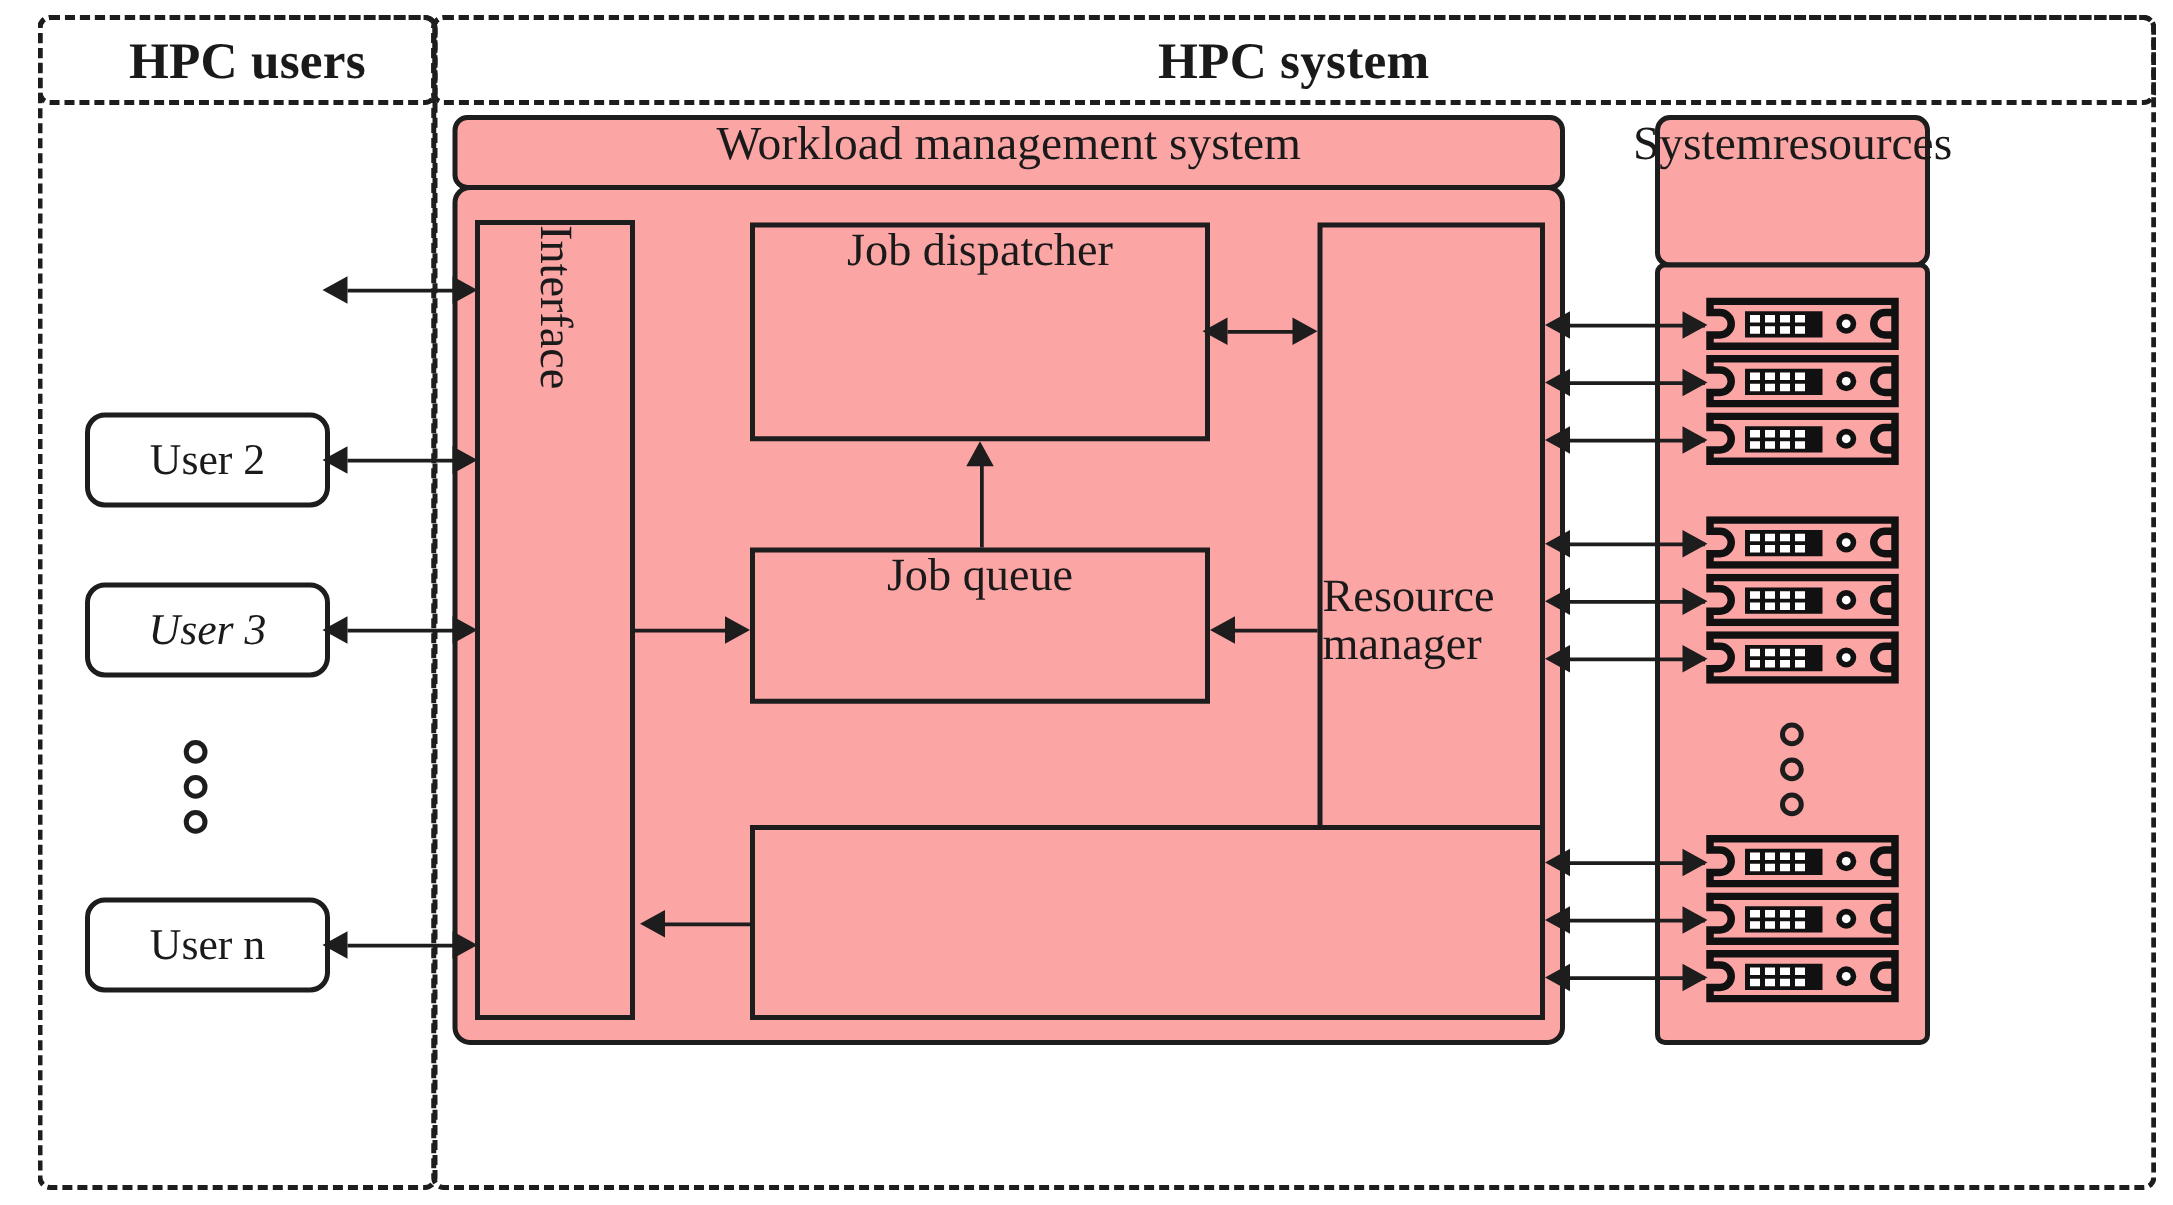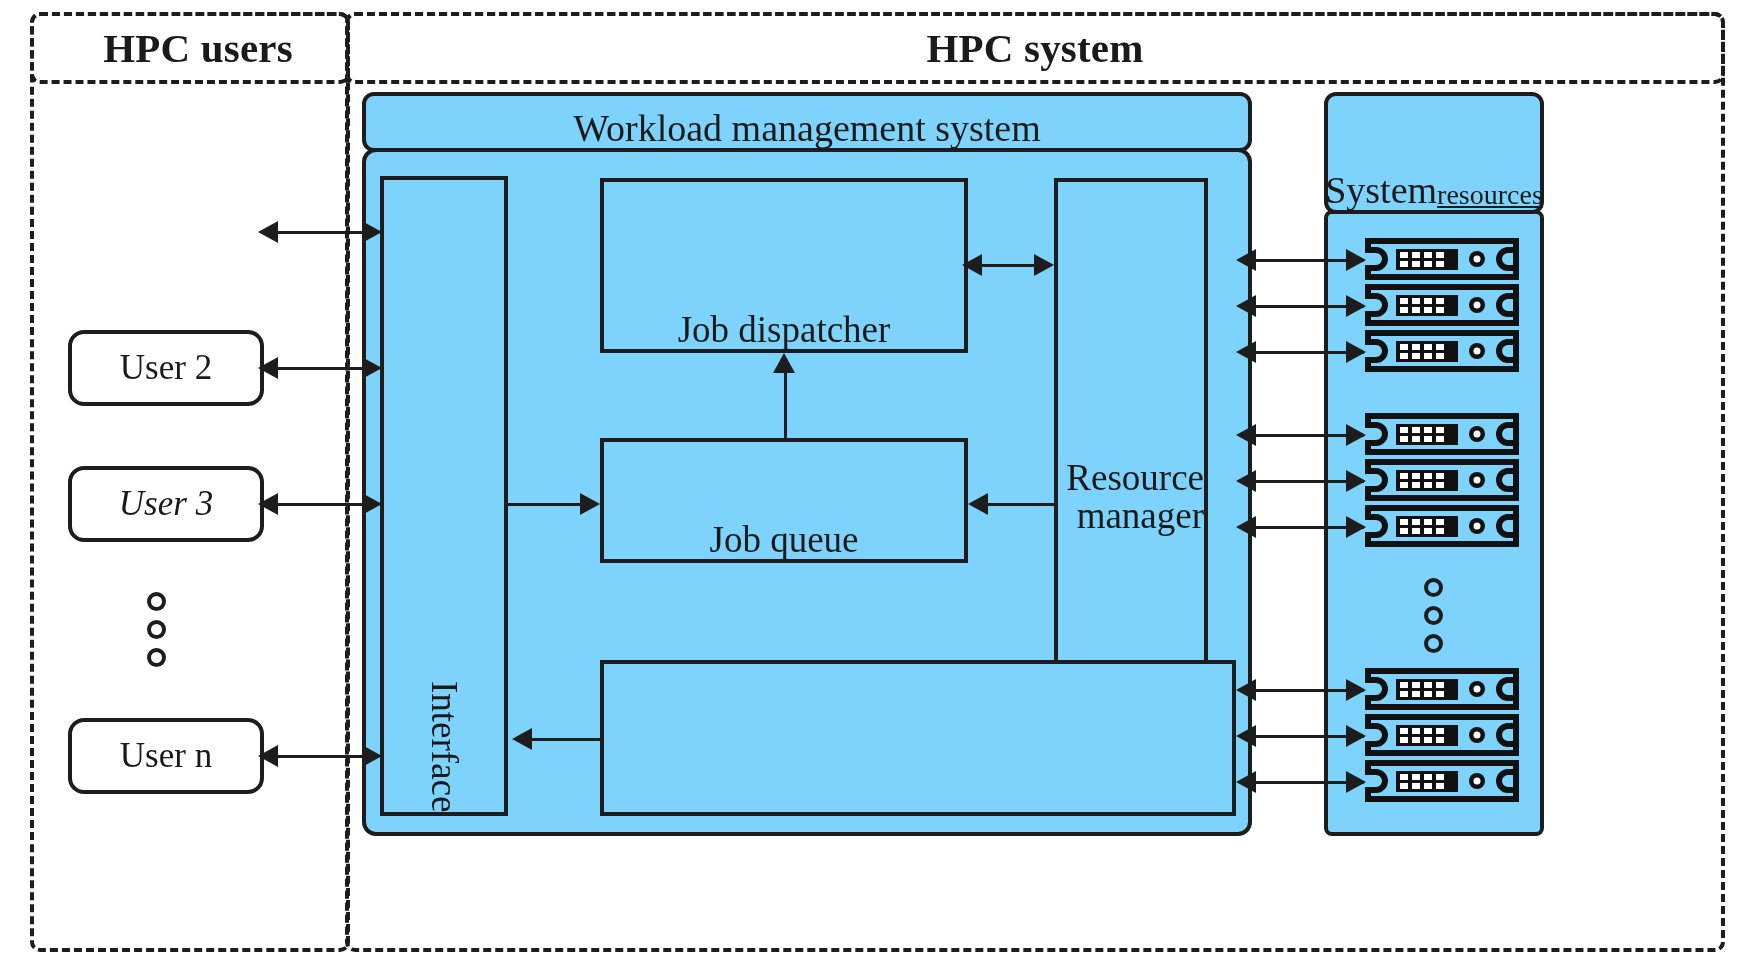--- a/index.html
+++ b/index.html
@@ -6,22 +6,22 @@
   body{font-family:"Liberation Serif","DejaVu Serif",serif;color:#1a1a1a;}
   #stage{position:relative;width:1738px;height:964px;background:#fff;overflow:hidden;}
 
   
   .dashed{position:absolute;border:4px dashed #1d1d1d;border-radius:10px;box-sizing:border-box;}
   .dashed-hdr{position:absolute;border:4px dashed #1d1d1d;border-radius:10px;box-sizing:border-box;
               display:flex;align-items:center;justify-content:center;}
   .hdr-txt{font-weight:bold;letter-spacing:.2px;white-space:nowrap;}
 
   
-  .solid{position:absolute;border:4px solid #1d1d1d;box-sizing:border-box;background:#7dd3fc;
-         display:flex;align-items:flex-end;justify-content:center;}
+  .solid{position:absolute;border:4px solid #1d1d1d;box-sizing:border-box;background:#fca5a5;
+         display:flex;align-items:flex-start;justify-content:center;}
   .solid.round{border-radius:12px;}
   .lbl{white-space:nowrap;line-height:1.02;text-align:center;}
 
   
   .user-pill{position:absolute;border:4px solid #1d1d1d;border-radius:16px;background:#fff;
              display:flex;align-items:center;justify-content:center;box-sizing:border-box;}
 
   
   .vtext{writing-mode:vertical-rl;text-orientation:mixed;white-space:nowrap;}
 
@@ -57,21 +57,21 @@
   </div>
 
   <div class="solid round" style="left:362px;top:92px;width:890px;height:60px;">
     <span class="lbl" style="font-size:38px;">Workload management system</span>
   </div>
 
   <div class="solid round" style="left:362px;top:148px;width:890px;height:688px;border-radius:14px;"></div>
 
   <div class="solid round" style="left:1324px;top:92px;width:220px;height:122px;flex-direction:row;">
     <span class="lbl" style="font-size:38px;">System</span>
-    <span class="lbl" style="font-size:28px;text-decoration:underline;">resources</span>
+    <span class="lbl" style="font-size:38px;">resources</span>
   </div>
 
   <div class="solid round" style="left:1324px;top:210px;width:220px;height:626px;border-radius:8px;"></div>
 
   <div class="user-pill" style="left:68px;top:330px;width:196px;height:76px;">
     <span class="lbl" style="font-size:35px;">User 2</span>
   </div>
   <div class="user-pill" style="left:68px;top:466px;width:196px;height:76px;font-style:italic;">
     <span class="lbl" style="font-size:35px;">User 3</span>
   </div>
@@ -90,21 +90,21 @@
   </div>
 
   <div class="solid" style="left:600px;top:178px;width:368px;height:175px;">
     <span class="lbl" style="font-size:37px;">Job dispatcher</span>
   </div>
 
   <div class="solid" style="left:600px;top:438px;width:368px;height:125px;">
     <span class="lbl" style="font-size:37px;">Job queue</span>
   </div>
 
-  <div class="solid" style="left:1054px;top:178px;width:154px;height:638px;flex-direction:column;">
+  <div class="solid" style="left:1054px;top:178px;width:182px;height:638px;flex-direction:column;">
     <span class="lbl" style="font-size:37px;">Resource</span>
     <span class="lbl" style="font-size:37px;">manager</span>
   </div>
 
   <div class="solid" style="left:600px;top:660px;width:636px;height:156px;">
     <span class="lbl" style="font-size:37px;"></span>
   </div>
 
   <div class="hline" style="left:278px;top:231px;width:98px;"></div>
   <div class="arw arw-l" style="left:258px;top:221px;"></div>

